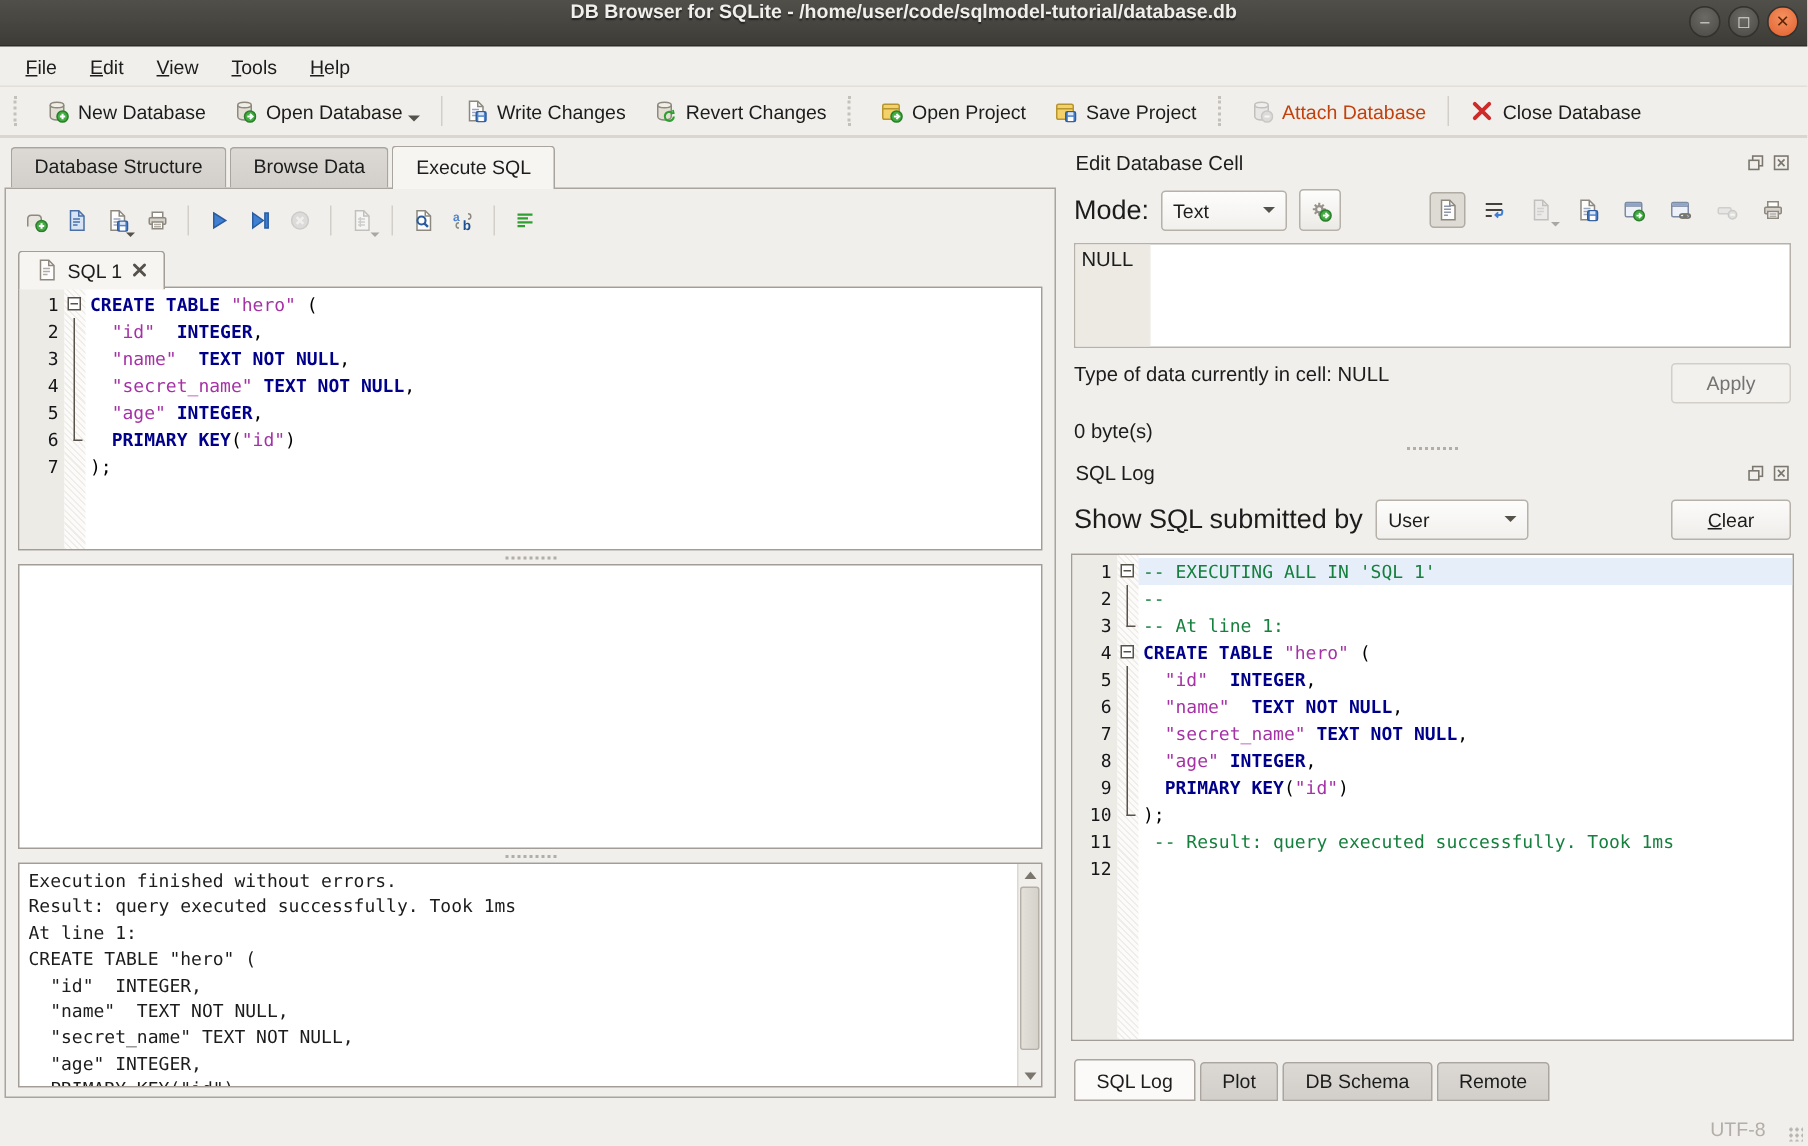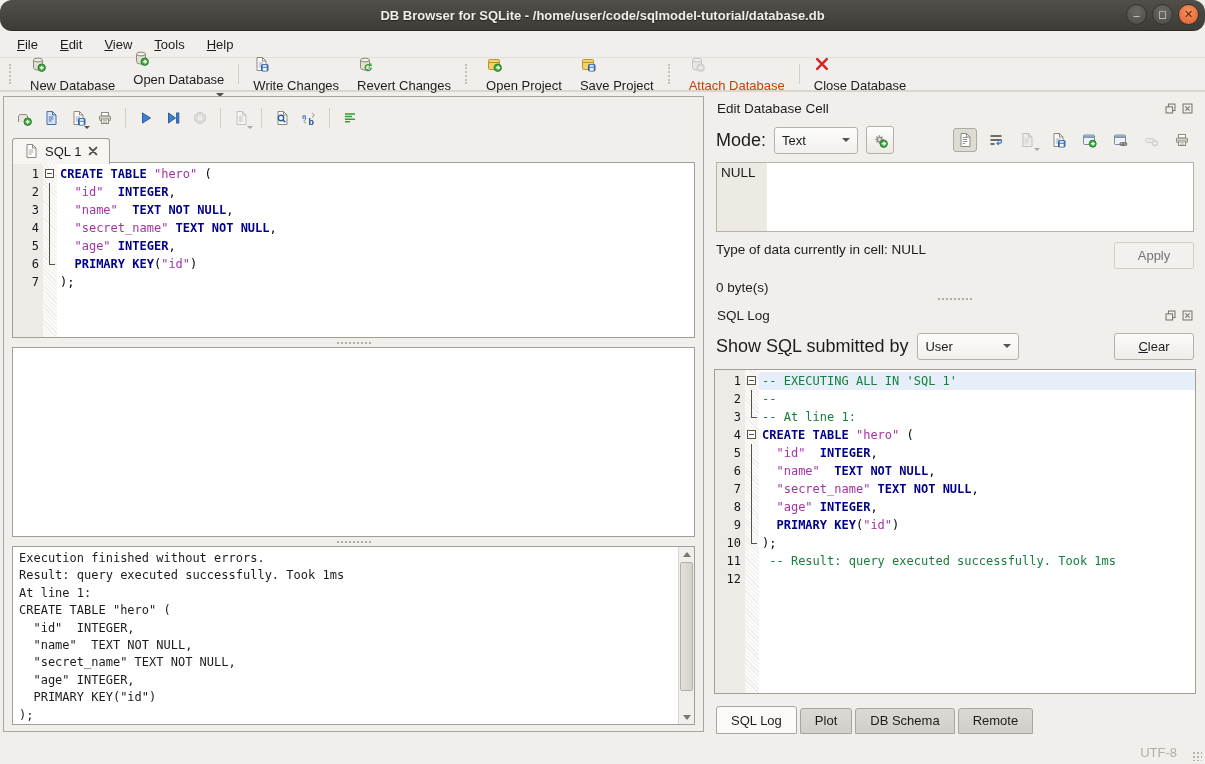--- a/index.html
+++ b/index.html
@@ -3,33 +3,33 @@
 <meta charset="utf-8">
 <style>
   html,body{margin:0;padding:0;}
   body{width:1205px;height:764px;overflow:hidden;font-family:"Liberation Sans","DejaVu Sans",sans-serif;font-size:13px;color:#1c1c1c;background:#f0efeb;}
   .app{position:relative;width:1205px;height:764px;display:flex;flex-direction:column;}
   u{text-decoration:underline;}
   .icn{display:inline-flex;width:16px;height:16px;flex:0 0 auto;}
   .icn svg{display:block;}
 
   
-  .titlebar{height:30px;background:linear-gradient(#504f4a,#3d3c37);display:flex;align-items:center;position:relative;border-bottom:1px solid #2e2d29;border-radius:12px;}
+  .titlebar{height:30px;background:linear-gradient(#504f4a,#3d3c37);display:flex;align-items:flex-start;position:relative;border-bottom:1px solid #2e2d29;}
   .titlebar .title{flex:1;text-align:center;color:#f1efeb;font-weight:bold;font-size:13px;text-shadow:0 1px 1px #222;}
   .winbtns{position:absolute;right:6px;top:4px;display:flex;gap:5px;}
   .wbtn{width:21px;height:21px;border-radius:50%;display:flex;align-items:center;justify-content:center;font-size:11px;color:#dcd9d3;background:radial-gradient(circle at 50% 35%,#6b6a64,#4a4944);border:1px solid #33322e;box-sizing:border-box;}
   .wbtn.close{background:radial-gradient(circle at 50% 35%,#f5915f,#e1602f);color:#5e2708;font-weight:bold;}
 
   
   .menubar{height:26px;display:flex;align-items:center;gap:4px;padding:0 8px;background:#f0efeb;border-bottom:1px solid #e2dfda;}
   .menuitem{padding:3px 9px;border-radius:2px;cursor:default;}
 
   
   .toolbar{height:32px;display:flex;align-items:center;padding:0 4px;background:#f0efeb;border-bottom:2px solid #d9d6d0;}
-  .tbtn{display:flex;align-items:flex-start;gap:6px;padding:4px 9px;border-radius:3px;white-space:nowrap;flex-direction:column;}
+  .tbtn{display:flex;align-items:flex-end;gap:6px;padding:4px 9px;border-radius:3px;white-space:nowrap;}
   .tbtn .tlabel{font-size:13px;}
   .tbtn.disabled .tlabel{color:#c2410c;}
   .tbtn.disabled .icn{opacity:.45;filter:grayscale(1);}
   .tcaret{width:0;height:0;border-left:4px solid transparent;border-right:4px solid transparent;border-top:4px solid #55524c;align-self:flex-end;margin:0 0 1px -2px;}
   .vsep{width:1px;height:20px;background:#d2cfc8;margin:0 5px;}
   .handle{width:5px;height:20px;margin:0 5px;border-left:2px dotted #c4c1ba;}
 
   
   .main{flex:1;display:flex;min-height:0;}
   .left{width:704px;display:flex;flex-direction:column;padding:4px 0 8px 3px;box-sizing:border-box;}
@@ -243,20 +243,25 @@
             <path d="M3.2 3.2l9.6 9.6M12.8 3.2L3.2 12.8" stroke="#cf2a2a" stroke-width="2.6" stroke-linecap="round"></path>
           </svg>
         </span>
         <span class="tlabel">Close Database</span>
       </div>
     </div>
 
   <div class="main">
 
     <div class="left">
+      <div class="maintabs" id="maintabs">
+          <div class="mtab">Database Structure</div>
+          <div class="mtab">Browse Data</div>
+          <div class="mtab active">Execute SQL</div>
+        </div>
       <div class="frame">
         <div class="sqltoolbar" id="sqltoolbar">
             <div class="sbtn">
               <span class="icn">
                 <svg viewBox="0 0 16 16" width="100%" height="100%" xmlns="http://www.w3.org/2000/svg">
                   <path d="M2.5 12V7c0-1.4 1-2.5 2.4-2.5h4.2C10.5 4.5 11.5 5.6 11.5 7v5" fill="#e9e6df" stroke="#8d897f"></path>
                   <circle cx="11.7" cy="11.7" r="3.7" fill="#42ab42" stroke="#2c7d2c"></circle>
                   <path d="M11.7 9.9v3.6M9.9 11.7h3.6" stroke="#fff" stroke-width="1.4"></path>
                 </svg>
               </span>

